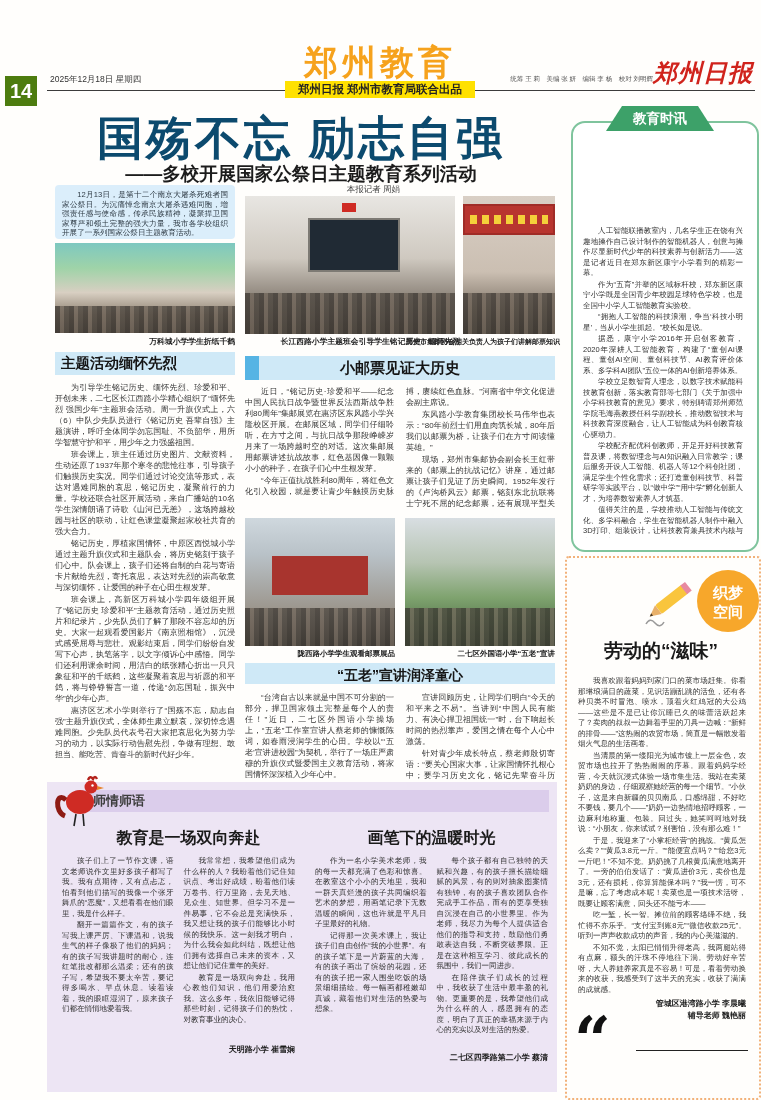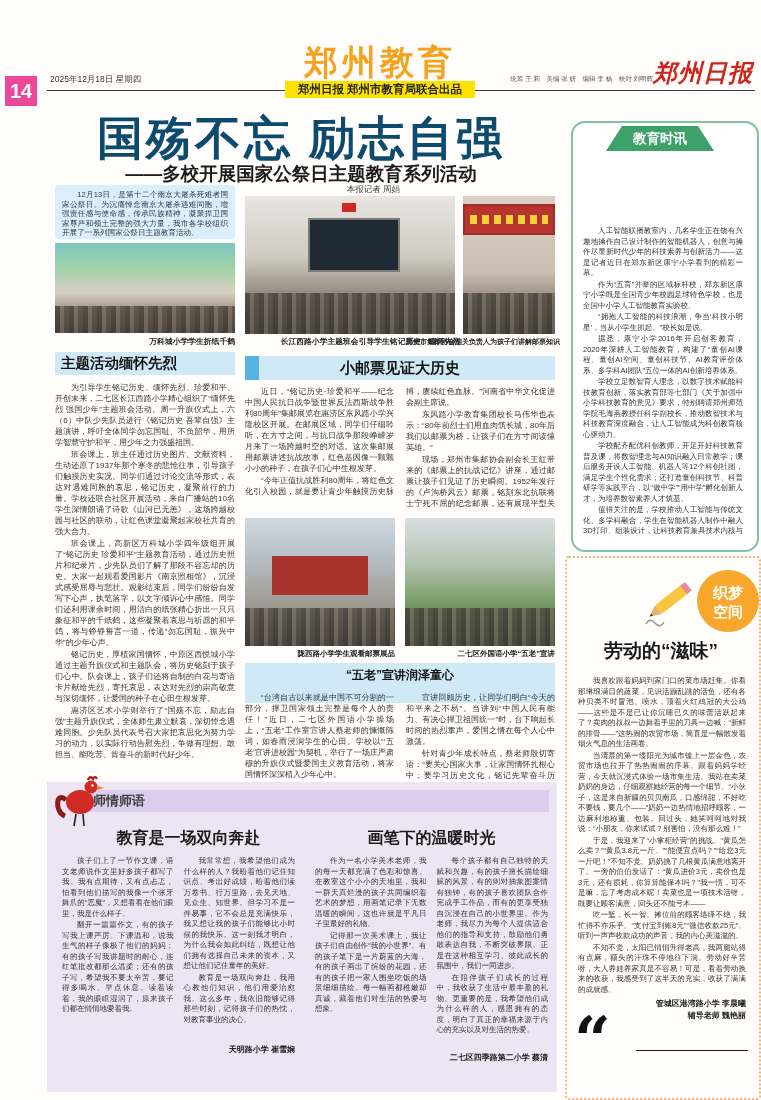--- a/index.html
+++ b/index.html
@@ -5,21 +5,21 @@
   html,body{margin:0;padding:0;background:#fff;}
   .page{position:relative;width:761px;height:1100px;background:#fffefc;overflow:hidden;
         font-family:"Liberation Sans",sans-serif;color:#222;}
   .abs{position:absolute;}
   
   .masthead{left:280px;top:40px;width:200px;text-align:center;font-size:34px;font-weight:700;
             color:#f6a21c;letter-spacing:4px;}
   .hline{left:47px;top:90px;width:708px;border-top:1.3px solid #3c3c3c;}
   .pubbar{left:285px;top:81px;width:190px;height:17px;background:#ffe100;z-index:3;
           font-size:11.5px;font-weight:700;text-align:center;line-height:17px;color:#222;}
-  .pagenum{left:5px;top:76px;width:32px;height:30px;background:#ec4899;color:#fff;
+  .pagenum{left:5px;top:76px;width:32px;height:30px;background:#4d7c0f;color:#fff;
            font-size:20px;font-weight:700;text-align:center;line-height:30px;}
   .date{left:50px;top:74px;font-size:8.5px;color:#333;}
   .credits{left:455px;top:75px;width:198px;text-align:right;font-size:6.5px;color:#555;}
   .logo{left:653px;top:57px;width:102px;font-family:"Liberation Serif",serif;font-style:italic;
         font-weight:700;font-size:24px;color:#d0231c;letter-spacing:1px;}
   
   .headline{left:47px;top:108px;width:508px;text-align:center;font-size:46px;font-weight:900;
             color:#0c4a6e;letter-spacing:3px;}
   .subtitle{left:47px;top:161px;width:508px;text-align:center;font-size:18.5px;font-weight:700;color:#1c1c1c;}
   .byline{left:200px;top:184px;width:200px;text-align:right;font-size:8.5px;color:#444;}
@@ -41,25 +41,25 @@
   
   .btxt{position:absolute;overflow:hidden;}
   .btxt p{margin:0 0 1px;font-size:8px;line-height:11px;text-align:justify;text-indent:2em;color:#333;}
   .small p{font-size:7.5px;line-height:10.5px;}
   .cols2{column-count:2;column-gap:12px;}
   
   .secbar{position:absolute;background:#cfe9f7;font-weight:700;color:#151515;}
   .bar-left{left:55px;top:352px;width:180px;height:23px;font-size:14.5px;line-height:23px;padding-left:6px;box-sizing:border-box;}
   .bar-mid{left:245px;top:356px;width:310px;height:24px;font-size:15px;line-height:24px;text-align:center;}
   .bar-mid::before{content:"";position:absolute;left:0;top:0;width:14px;height:24px;background:#56b4e4;}
-  .bar-wulao{left:245px;top:663px;width:310px;height:40px;font-size:12px;line-height:24px;text-align:center;}
+  .bar-wulao{left:245px;top:663px;width:310px;height:21px;font-size:14px;line-height:24px;text-align:center;}
   
   .ribbon{left:606px;top:106px;width:108px;height:25px;background:#3da169;color:#fff;z-index:4;
           font-size:13.5px;font-weight:700;text-align:center;line-height:25px;
-          clip-path:polygon(16px 0,calc(100% - 16px) 0,100% 100%,0 100%);margin-top:20px;}
+          clip-path:polygon(16px 0,calc(100% - 16px) 0,100% 100%,0 100%);}
   .greenbox{left:571px;top:121px;width:184px;height:427px;background:#fff;border:2px solid #7fc49d;border-radius:14px;}
   .sbtitle{left:580px;top:163px;width:166px;text-align:center;font-size:16.5px;font-weight:700;
            color:#1c1c1c;line-height:23px;}
   .dotted{left:565px;top:556px;width:192px;height:540px;border:2px dotted #f2b179;border-radius:4px;}
   .badge{left:697px;top:570px;width:62px;height:62px;border-radius:50%;background:#f7a72b;z-index:4;
          color:#fff;font-weight:700;font-size:15px;text-align:center;line-height:19px;padding-top:13px;box-sizing:border-box;}
   .dreamtitle{left:571px;top:638px;width:180px;text-align:center;font-size:19px;font-weight:700;color:#1a1a1a;}
   .sig{position:absolute;font-size:8px;font-weight:700;color:#1c1c1c;text-align:right;}
   .bigquote{left:574px;top:1008px;font-family:"DejaVu Serif",serif;font-size:64px;font-weight:700;color:#111;line-height:64px;}
   .quoteline{left:636px;top:1050px;width:112px;border-top:1.5px solid #222;}
@@ -105,22 +105,22 @@
     <div class="ppl"></div>
   </div>
   <div class="cap" style="left:55px;top:337px;width:180px;">万科城小学学生折纸千鹤</div>
   <div class="cap" style="left:240px;top:337px;width:220px;">长江西路小学主题班会引导学生铭记历史、缅怀先烈</div>
   <div class="cap" style="left:400px;top:337px;width:160px;font-size:7px;">郑州市集邮协会相关负责人为孩子们讲解邮票知识</div>
 
   <div class="secbar bar-left">主题活动缅怀先烈</div>
   <div class="btxt" style="left:55px;top:382px;width:180px;height:392px;">
       <p>为引导学生铭记历史、缅怀先烈、珍爱和平、开创未来，二七区长江西路小学精心组织了“缅怀先烈 强国少年”主题班会活动。周一升旗仪式上，六（6）中队少先队员进行《铭记历史 吾辈自强》主题演讲，呼吁全体同学勿忘国耻、不负韶华，用所学智慧守护和平，用少年之力强盛祖国。</p>
       <p>班会课上，班主任通过历史图片、文献资料，生动还原了1937年那个寒冬的悲怆往事，引导孩子们触摸历史实况。同学们通过讨论交流等形式，表达对遇难同胞的哀思，铭记历史，凝聚前行的力量。学校还联合社区开展活动，来自广播站的10名学生深情朗诵了诗歌《山河已无恙》，这场跨越校园与社区的联动，让红色课堂凝聚起家校社共育的强大合力。</p>
+      <p>铭记历史，厚植家国情怀，中原区西悦城小学通过主题升旗仪式和主题队会，将历史铭刻于孩子们心中。队会课上，孩子们还将自制的白花与寄语卡片献给先烈，寄托哀思，表达对先烈的崇高敬意与深切缅怀，让爱国的种子在心田生根发芽。</p>
       <p>班会课上，高新区万科城小学四年级组开展了“铭记历史 珍爱和平”主题教育活动，通过历史照片和纪录片，少先队员们了解了那段不容忘却的历史。大家一起观看爱国影片《南京照相馆》，沉浸式感受屈辱与悲壮。观影结束后，同学们纷纷自发写下心声，执笔落字，以文字倾诉心中感悟。同学们还利用课余时间，用洁白的纸张精心折出一只只象征和平的千纸鹤，这些凝聚着哀思与祈愿的和平鸽，将与铮铮誓言一道，传递“勿忘国耻，振兴中华”的少年心声。</p>
-      <p>铭记历史，厚植家国情怀，中原区西悦城小学通过主题升旗仪式和主题队会，将历史铭刻于孩子们心中。队会课上，孩子们还将自制的白花与寄语卡片献给先烈，寄托哀思，表达对先烈的崇高敬意与深切缅怀，让爱国的种子在心田生根发芽。</p>
       <p>惠济区艺术小学则举行了“国殇不忘，励志自强”主题升旗仪式，全体师生肃立默哀，深切悼念遇难同胞。少先队员代表号召大家把哀思化为努力学习的动力，以实际行动告慰先烈，争做有理想、敢担当、能吃苦、肯奋斗的新时代好少年。</p>
     </div>
 
   <div class="secbar bar-mid">小邮票见证大历史</div>
   <div class="btxt cols2" style="left:245px;top:386px;width:310px;height:126px;">
       <p>近日，“铭记历史·珍爱和平——纪念中国人民抗日战争暨世界反法西斯战争胜利80周年”集邮展览在惠济区东风路小学兴隆校区开展。在邮展区域，同学们仔细聆听，在方寸之间，与抗日战争那段峥嵘岁月来了一场跨越时空的对话。这次集邮展用邮票讲述抗战故事，红色基因像一颗颗小小的种子，在孩子们心中生根发芽。</p>
       <p>“今年正值抗战胜利80周年，将红色文化引入校园，就是要让青少年触摸历史脉搏，赓续红色血脉。”河南省中华文化促进会副主席说。</p>
       <p>东风路小学教育集团校长马伟华也表示：“80年前烈士们用血肉筑长城，80年后我们以邮票为桥，让孩子们在方寸间读懂英雄。”</p>
       <p>现场，郑州市集邮协会副会长王红带来的《邮票上的抗战记忆》讲座，通过邮票让孩子们见证了历史瞬间。1952年发行的《卢沟桥风云》邮票，铭刻东北抗联将士宁死不屈的纪念邮票，还有展现平型关大捷、百团大战等经典战役的邮票，每一枚都承载着厚重的历史。</p>
     </div>

